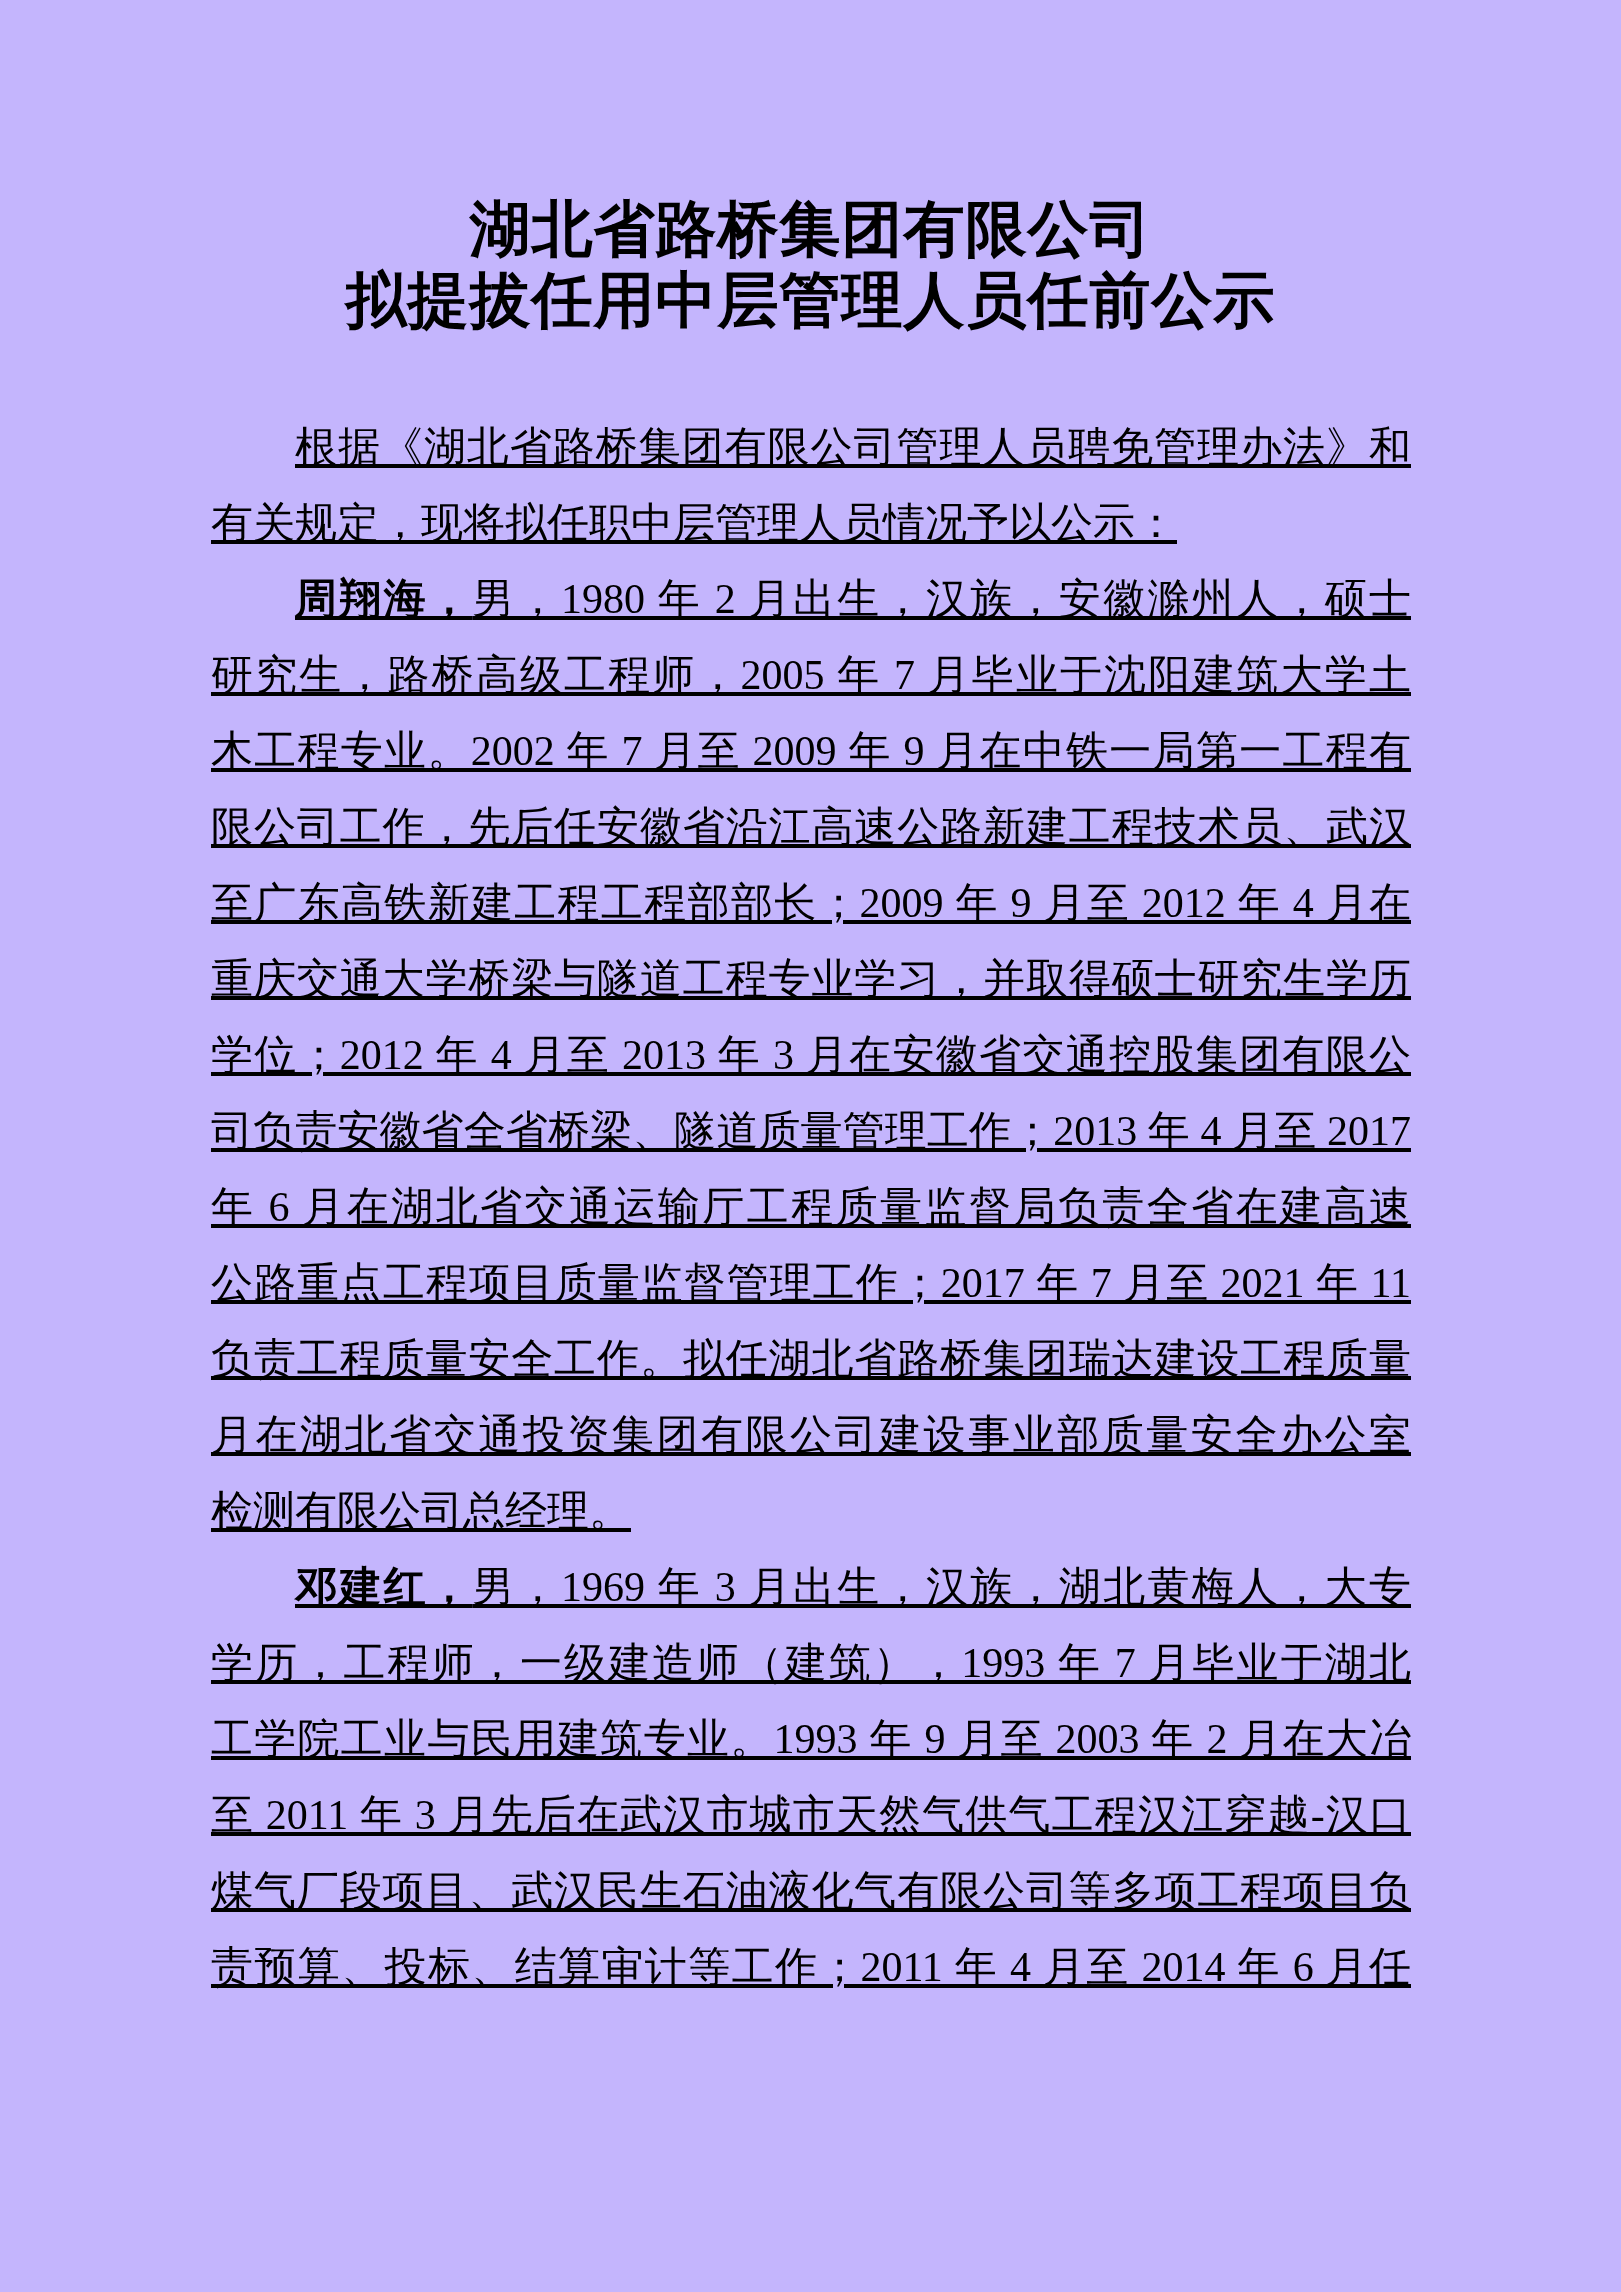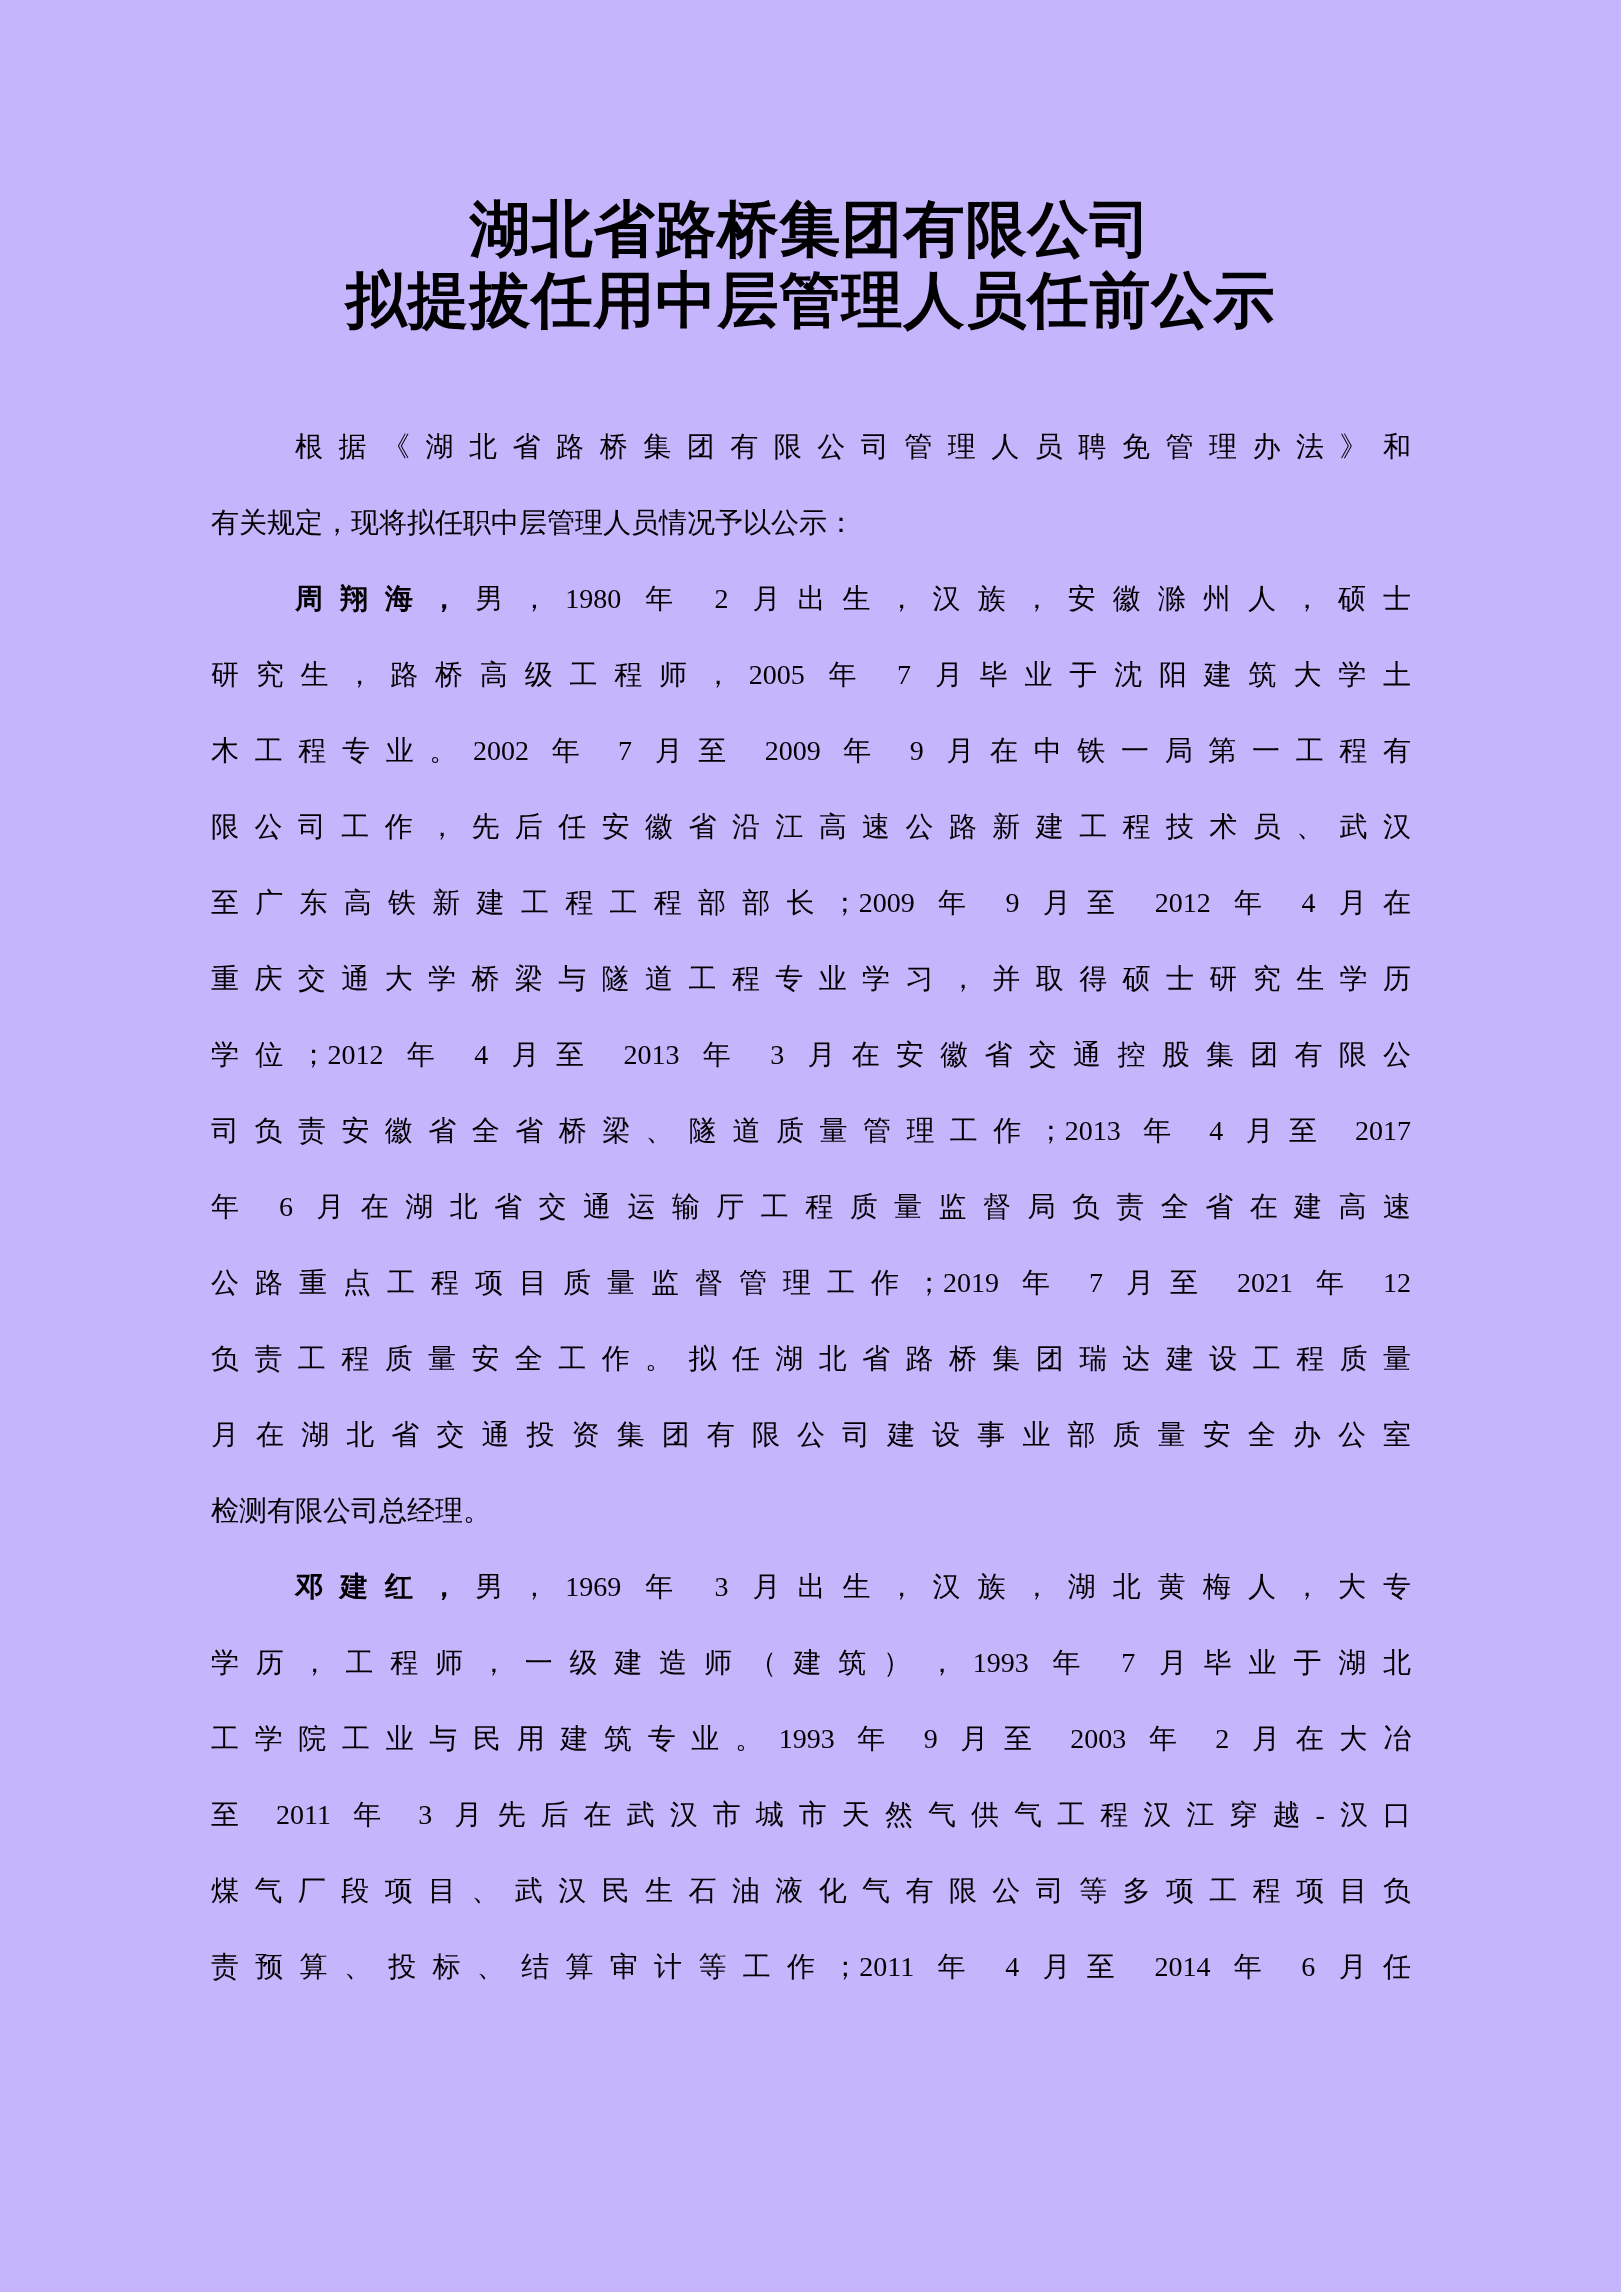--- a/index.html
+++ b/index.html
@@ -23,21 +23,22 @@
     font-weight: bold;
     font-size: 61px;
     line-height: 71px;
     letter-spacing: 1px;
     white-space: nowrap;
   }
   .doc-body {
     margin-left: 211px;
     margin-top: 73px;
     width: 1200px;
-    font-size: 28px;
+    font-size: 42px;
+    text-decoration: underline;
   }
   .paragraph { margin: 0; }
   .line {
     height: 76px;
     line-height: 76px;
     text-align: justify;
     text-align-last: justify;
     text-justify: inter-character;
     overflow: hidden;
     white-space: nowrap;
@@ -65,21 +66,21 @@
       <div class="paragraph">
         <div class="line indent"><span class="seg b">周翔海，</span><span class="seg">男，1980 年 2 月出生，汉族，安徽滁州人，硕士</span></div>
         <div class="line"><span class="seg">研究生，路桥高级工程师，2005 年 7 月毕业于沈阳建筑大学土</span></div>
         <div class="line"><span class="seg">木工程专业。2002 年 7 月至 2009 年 9 月在中铁一局第一工程有</span></div>
         <div class="line"><span class="seg">限公司工作，先后任安徽省沿江高速公路新建工程技术员、武汉</span></div>
         <div class="line"><span class="seg">至广东高铁新建工程工程部部长；2009 年 9 月至 2012 年 4 月在</span></div>
         <div class="line"><span class="seg">重庆交通大学桥梁与隧道工程专业学习，并取得硕士研究生学历</span></div>
         <div class="line"><span class="seg">学位；2012 年 4 月至 2013 年 3 月在安徽省交通控股集团有限公</span></div>
         <div class="line"><span class="seg">司负责安徽省全省桥梁、隧道质量管理工作；2013 年 4 月至 2017</span></div>
         <div class="line"><span class="seg">年 6 月在湖北省交通运输厅工程质量监督局负责全省在建高速</span></div>
-        <div class="line"><span class="seg">公路重点工程项目质量监督管理工作；2019 年 7 月至 2021 年 12</span></div>
+        <div class="line"><span class="seg">公路重点工程项目质量监督管理工作；2017 年 7 月至 2021 年 11</span></div>
         <div class="line"><span class="seg">负责工程质量安全工作。拟任湖北省路桥集团瑞达建设工程质量</span></div>
         <div class="line"><span class="seg">月在湖北省交通投资集团有限公司建设事业部质量安全办公室</span></div>
         <div class="line last"><span class="seg">检测有限公司总经理。</span></div>
       </div>
       <div class="paragraph">
         <div class="line indent"><span class="seg b">邓建红，</span><span class="seg">男，1969 年 3 月出生，汉族，湖北黄梅人，大专</span></div>
         <div class="line"><span class="seg">学历，工程师，一级建造师（建筑），1993 年 7 月毕业于湖北</span></div>
         <div class="line"><span class="seg">工学院工业与民用建筑专业。1993 年 9 月至 2003 年 2 月在大冶</span></div>
         <div class="line"><span class="seg">至 2011 年 3 月先后在武汉市城市天然气供气工程汉江穿越-汉口</span></div>
         <div class="line"><span class="seg">煤气厂段项目、武汉民生石油液化气有限公司等多项工程项目负</span></div>

